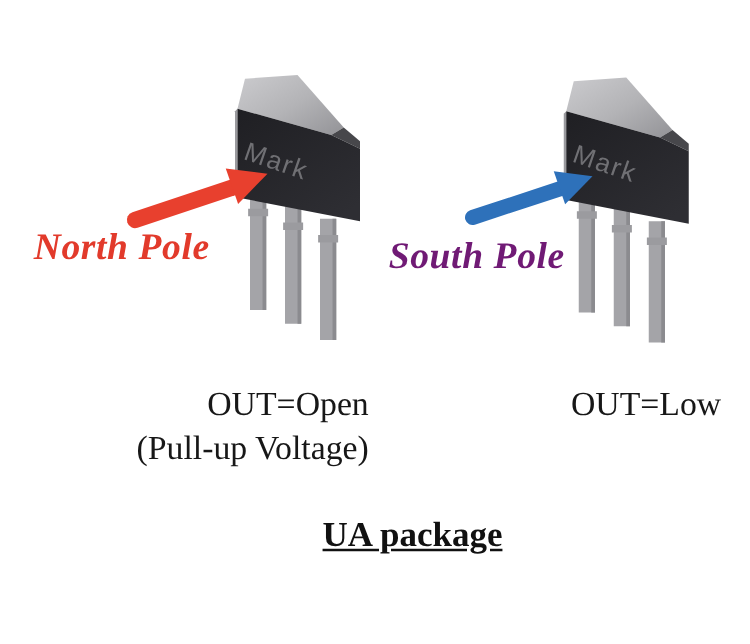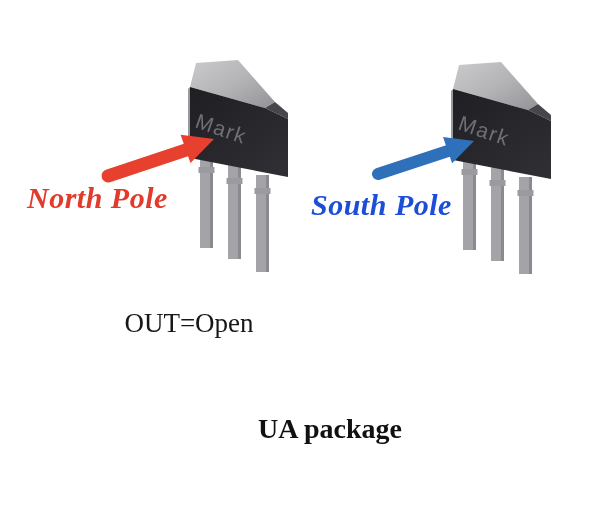--- a/index.html
+++ b/index.html
@@ -14,36 +14,37 @@
   .abs { position: absolute; }
   .pole-label {
     font-weight: bold;
     font-size: 30px;
     line-height: 1;
     white-space: nowrap;
     letter-spacing: 0.5px;
     font-style: italic;
   }
   .caption-block {
-    text-align: center;
+    text-align: right;
     color: #171717;
     font-size: 27px;
     line-height: 1.28;
     white-space: nowrap;
   }
   .caption-sub {
     font-size: 0.68em;
     font-weight: 700;
     letter-spacing: 0.5px;
   }
   .page-title {
     font-weight: bold;
     font-size: 28px;
     color: #111111;
     white-space: nowrap;
+    text-decoration: underline;
   }
   svg text.mark-text {
     font-family: "Liberation Sans", sans-serif;
     letter-spacing: 1.5px;
   }
 </style>
 </head>
 <body>
 
 <div class="canvas">
@@ -131,24 +132,26 @@
     <polygon points="129,14 105.5,38.1 95.6,9.7" stroke="none"></polygon>
   </svg>
 
   <svg class="abs" style="left: 355px; top: 127px; color: rgb(46, 113, 186);" width="130" height="60" viewBox="0 0 130 60" fill="currentColor" stroke="currentColor">
     <line x1="23" y1="47" x2="93" y2="24" stroke-width="12" stroke-linecap="round"></line>
     <polygon points="119,14 97.1,36.3 88,9.9" stroke="none"></polygon>
   </svg>
 
   <div class="abs pole-label" style="left: 27px; top: 183px; color: rgb(226, 58, 43);">North Pole</div>
 
-  <div class="abs pole-label" style="left: 311px; top: 190px; color: #1d4ed8;">South Pole</div>
+  <div class="abs pole-label" style="left: 311px; top: 190px; color: #701a75;">South Pole</div>
 
   <div class="abs caption-block" style="left:83px; top:306px; width:212px;">
     <div>OUT=Open</div>
+    <div>(Pull-up Voltage)</div>
   </div>
 
   <div class="abs caption-block" style="left:377px; top:306px; width:200px;">
+    <div>OUT=Low</div>
   </div>
 
   <div class="abs page-title" style="left:330px; top:413px; transform:translateX(-50%);">UA package</div>
 
 </div>
 
 </body></html>

